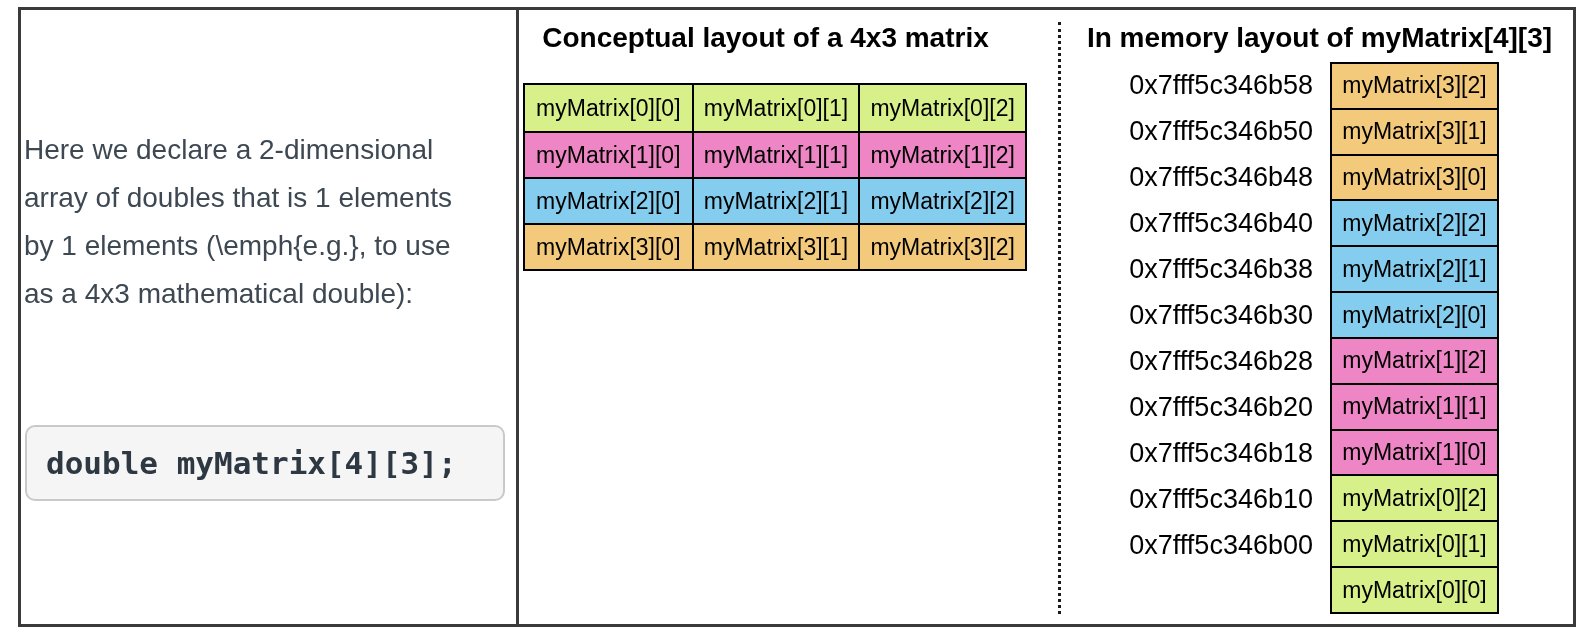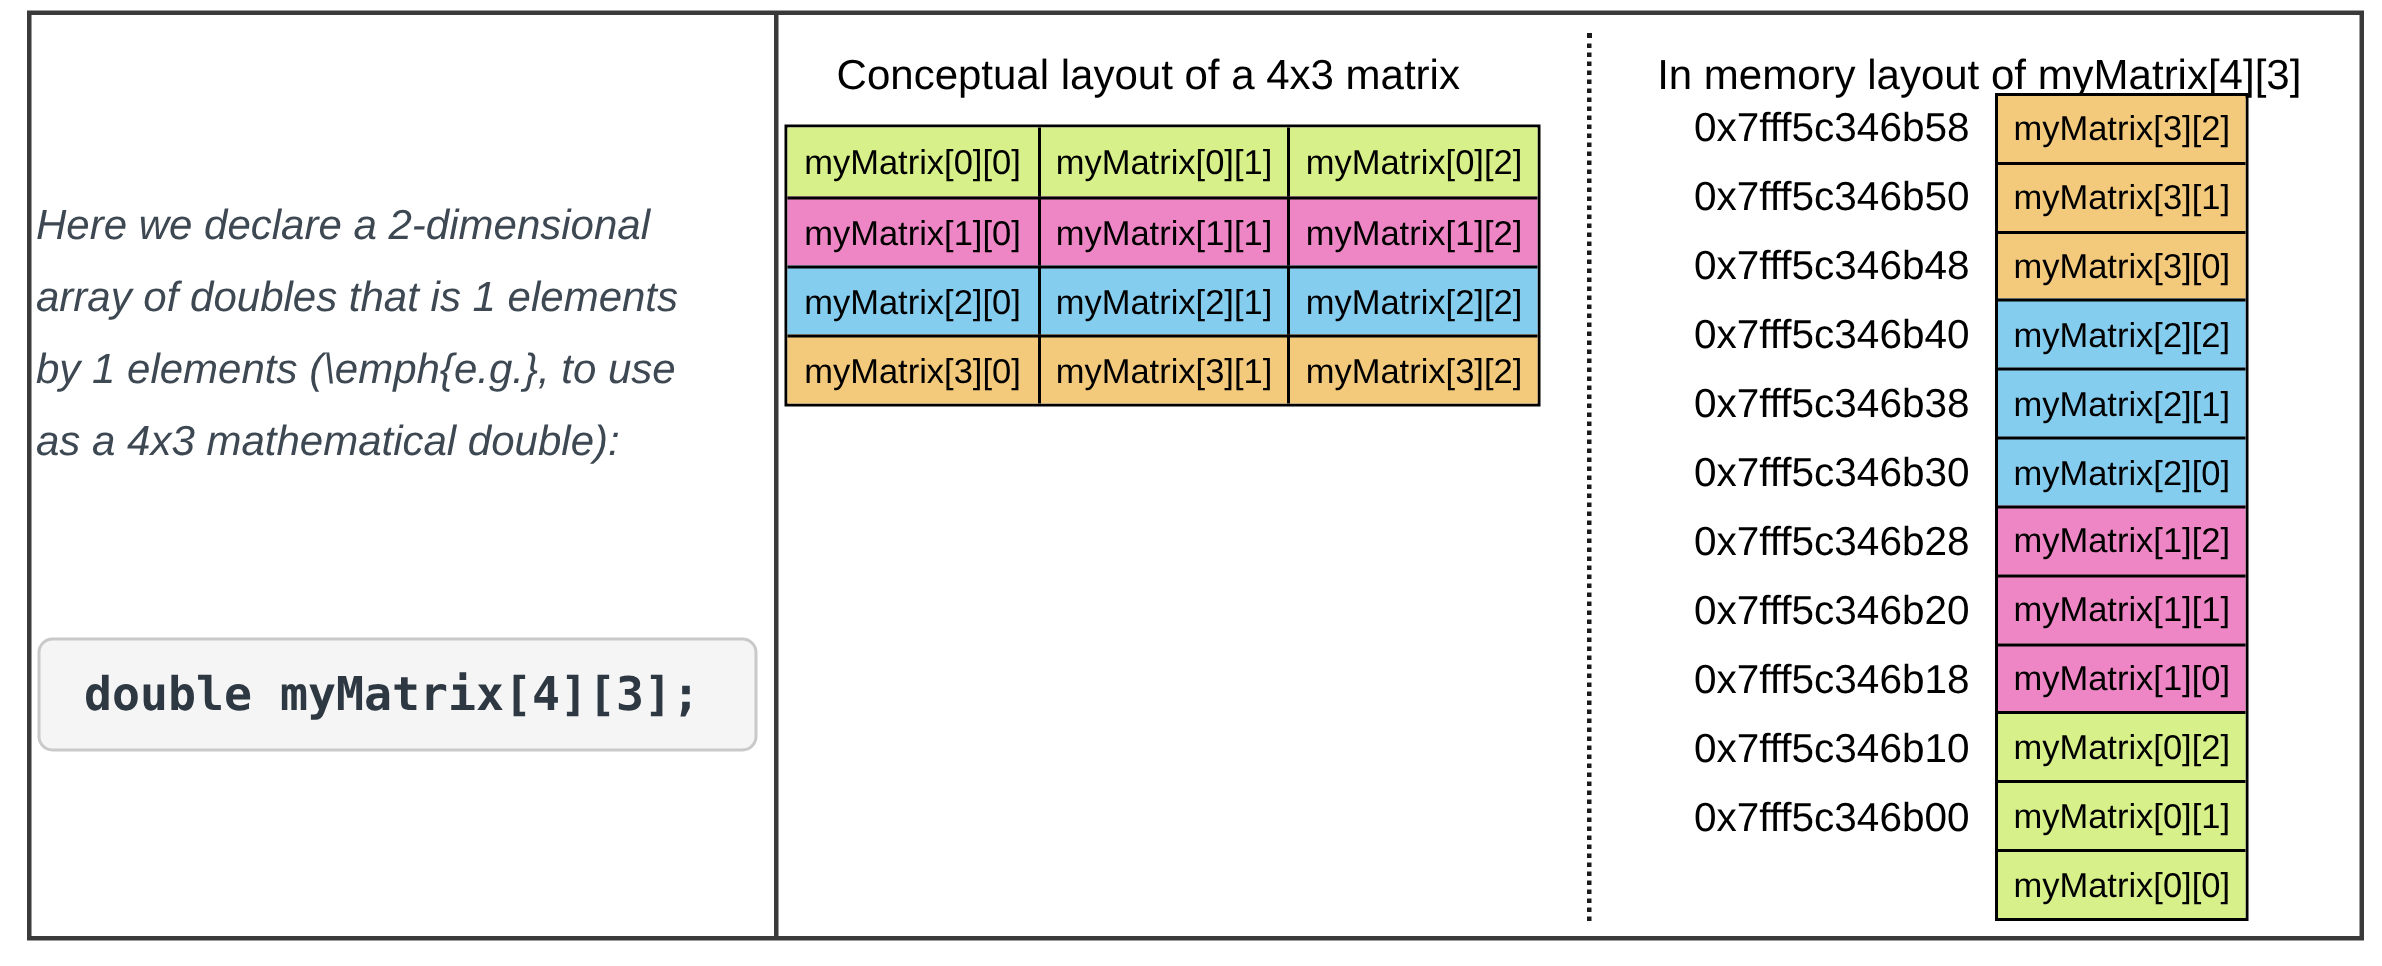--- a/index.html
+++ b/index.html
@@ -23,43 +23,42 @@
     position: absolute; left: 0; top: 0; bottom: 0;
     width: 498px;
     border-right: 3px solid #3a3a3a;
   }
   .description {
     position: absolute; left: 3px; top: 116px;
     width: 494px;
     color: #3d4852;
     font-size: 28px; line-height: 48px;
     white-space: nowrap;
-    font-style: italic;
   }
   .code-box {
     position: absolute; left: 4px; top: 415px;
     width: 480px; height: 76px;
     background: #f5f5f5;
     border: 2px solid #c9c9c9;
     border-radius: 10px;
     display: flex; align-items: center;
-    padding-left: 29px;
+    padding-left: 19px;
   }
   .code-text {
     font-family: "DejaVu Sans Mono", monospace;
     font-weight: bold;
     font-size: 31px;
     color: #2e3842;
     white-space: pre;
   }
 
   
   .panel-title {
-    position: absolute; top: 24px;
-    font-weight: normal; font-size: 28px; color: #000;
+    position: absolute; top: 12px;
+    font-weight: bold; font-size: 28px; color: #000;
     text-align: center; white-space: nowrap;
   }
   .concept-title { left: 482px; width: 525px; }
   .concept-table {
     position: absolute; left: 502px; top: 73px;
     width: 504px; height: 188px;
     border: 2px solid #000;
     display: grid;
     grid-template-columns: repeat(3, 1fr);
     grid-template-rows: repeat(4, 1fr);

